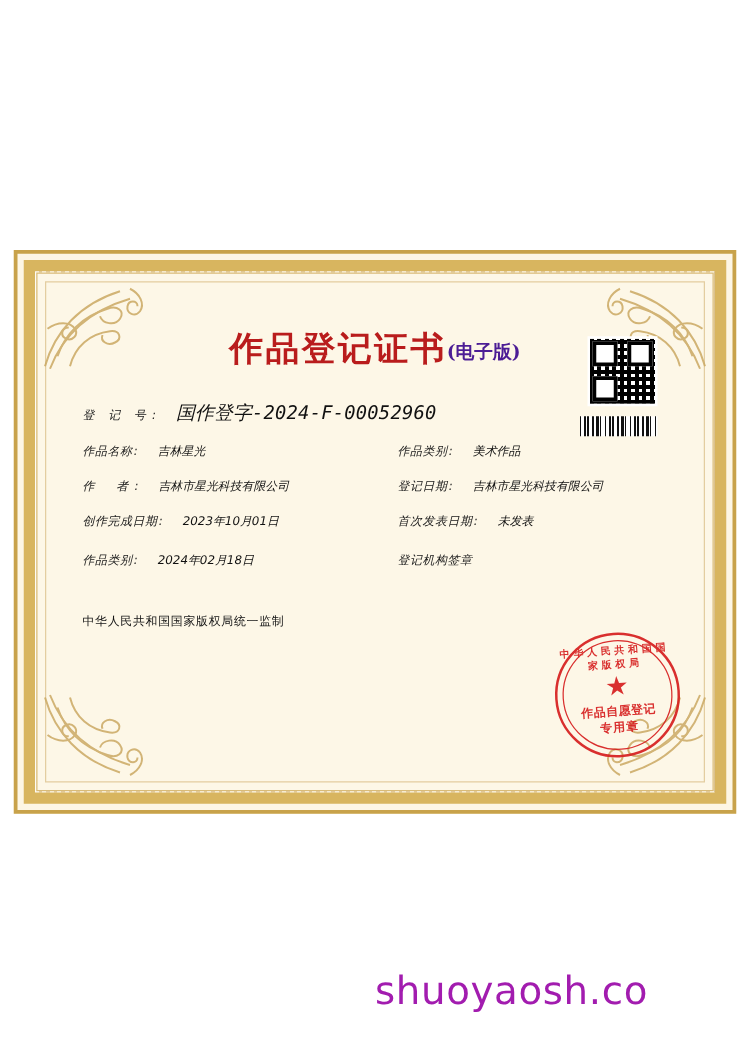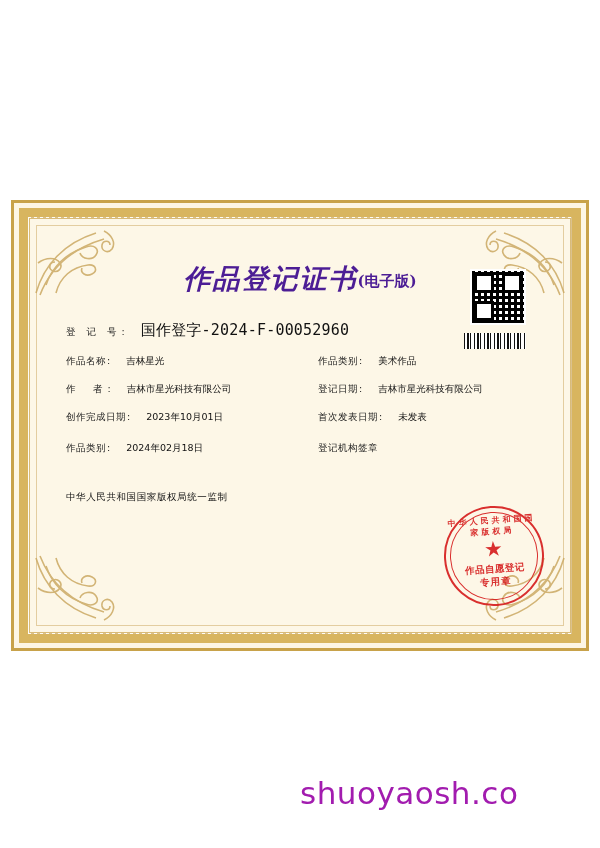--- a/index.html
+++ b/index.html
@@ -93,22 +93,21 @@
   .title {
     text-align: center;
     margin-top: 10px;
     white-space: nowrap;
   }
   .title .main {
     font-family: "DejaVu Serif", "Liberation Serif", serif;
     font-size: 27px;
     font-weight: 700;
     letter-spacing: 2px;
-    color: #4c1d95;
-    font-style: italic;
+    color: #b91c1c;
   }
   .title .sub {
     font-family: "DejaVu Serif", "Liberation Serif", serif;
     font-size: 15px;
     font-weight: 700;
     color: #4c1d95;
     vertical-align: 2px;
   }
 
   .rows {
@@ -117,20 +116,21 @@
     color: #1b1b1b;
   }
   .row {
     display: flex;
     align-items: baseline;
     margin-bottom: 15px;
   }
   .cell {
     display: flex;
     align-items: baseline;
+    font-style: italic;
   }
   .cell.left  { width: 252px; flex: 0 0 252px; }
   .cell.right { flex: 1 1 auto; }
   .lbl {
     letter-spacing: .5px;
     white-space: nowrap;
     color: #1b1b1b;
   }
   .lbl.sp { letter-spacing: 4px; }
   .colon { margin: 0 2px 0 1px; }

